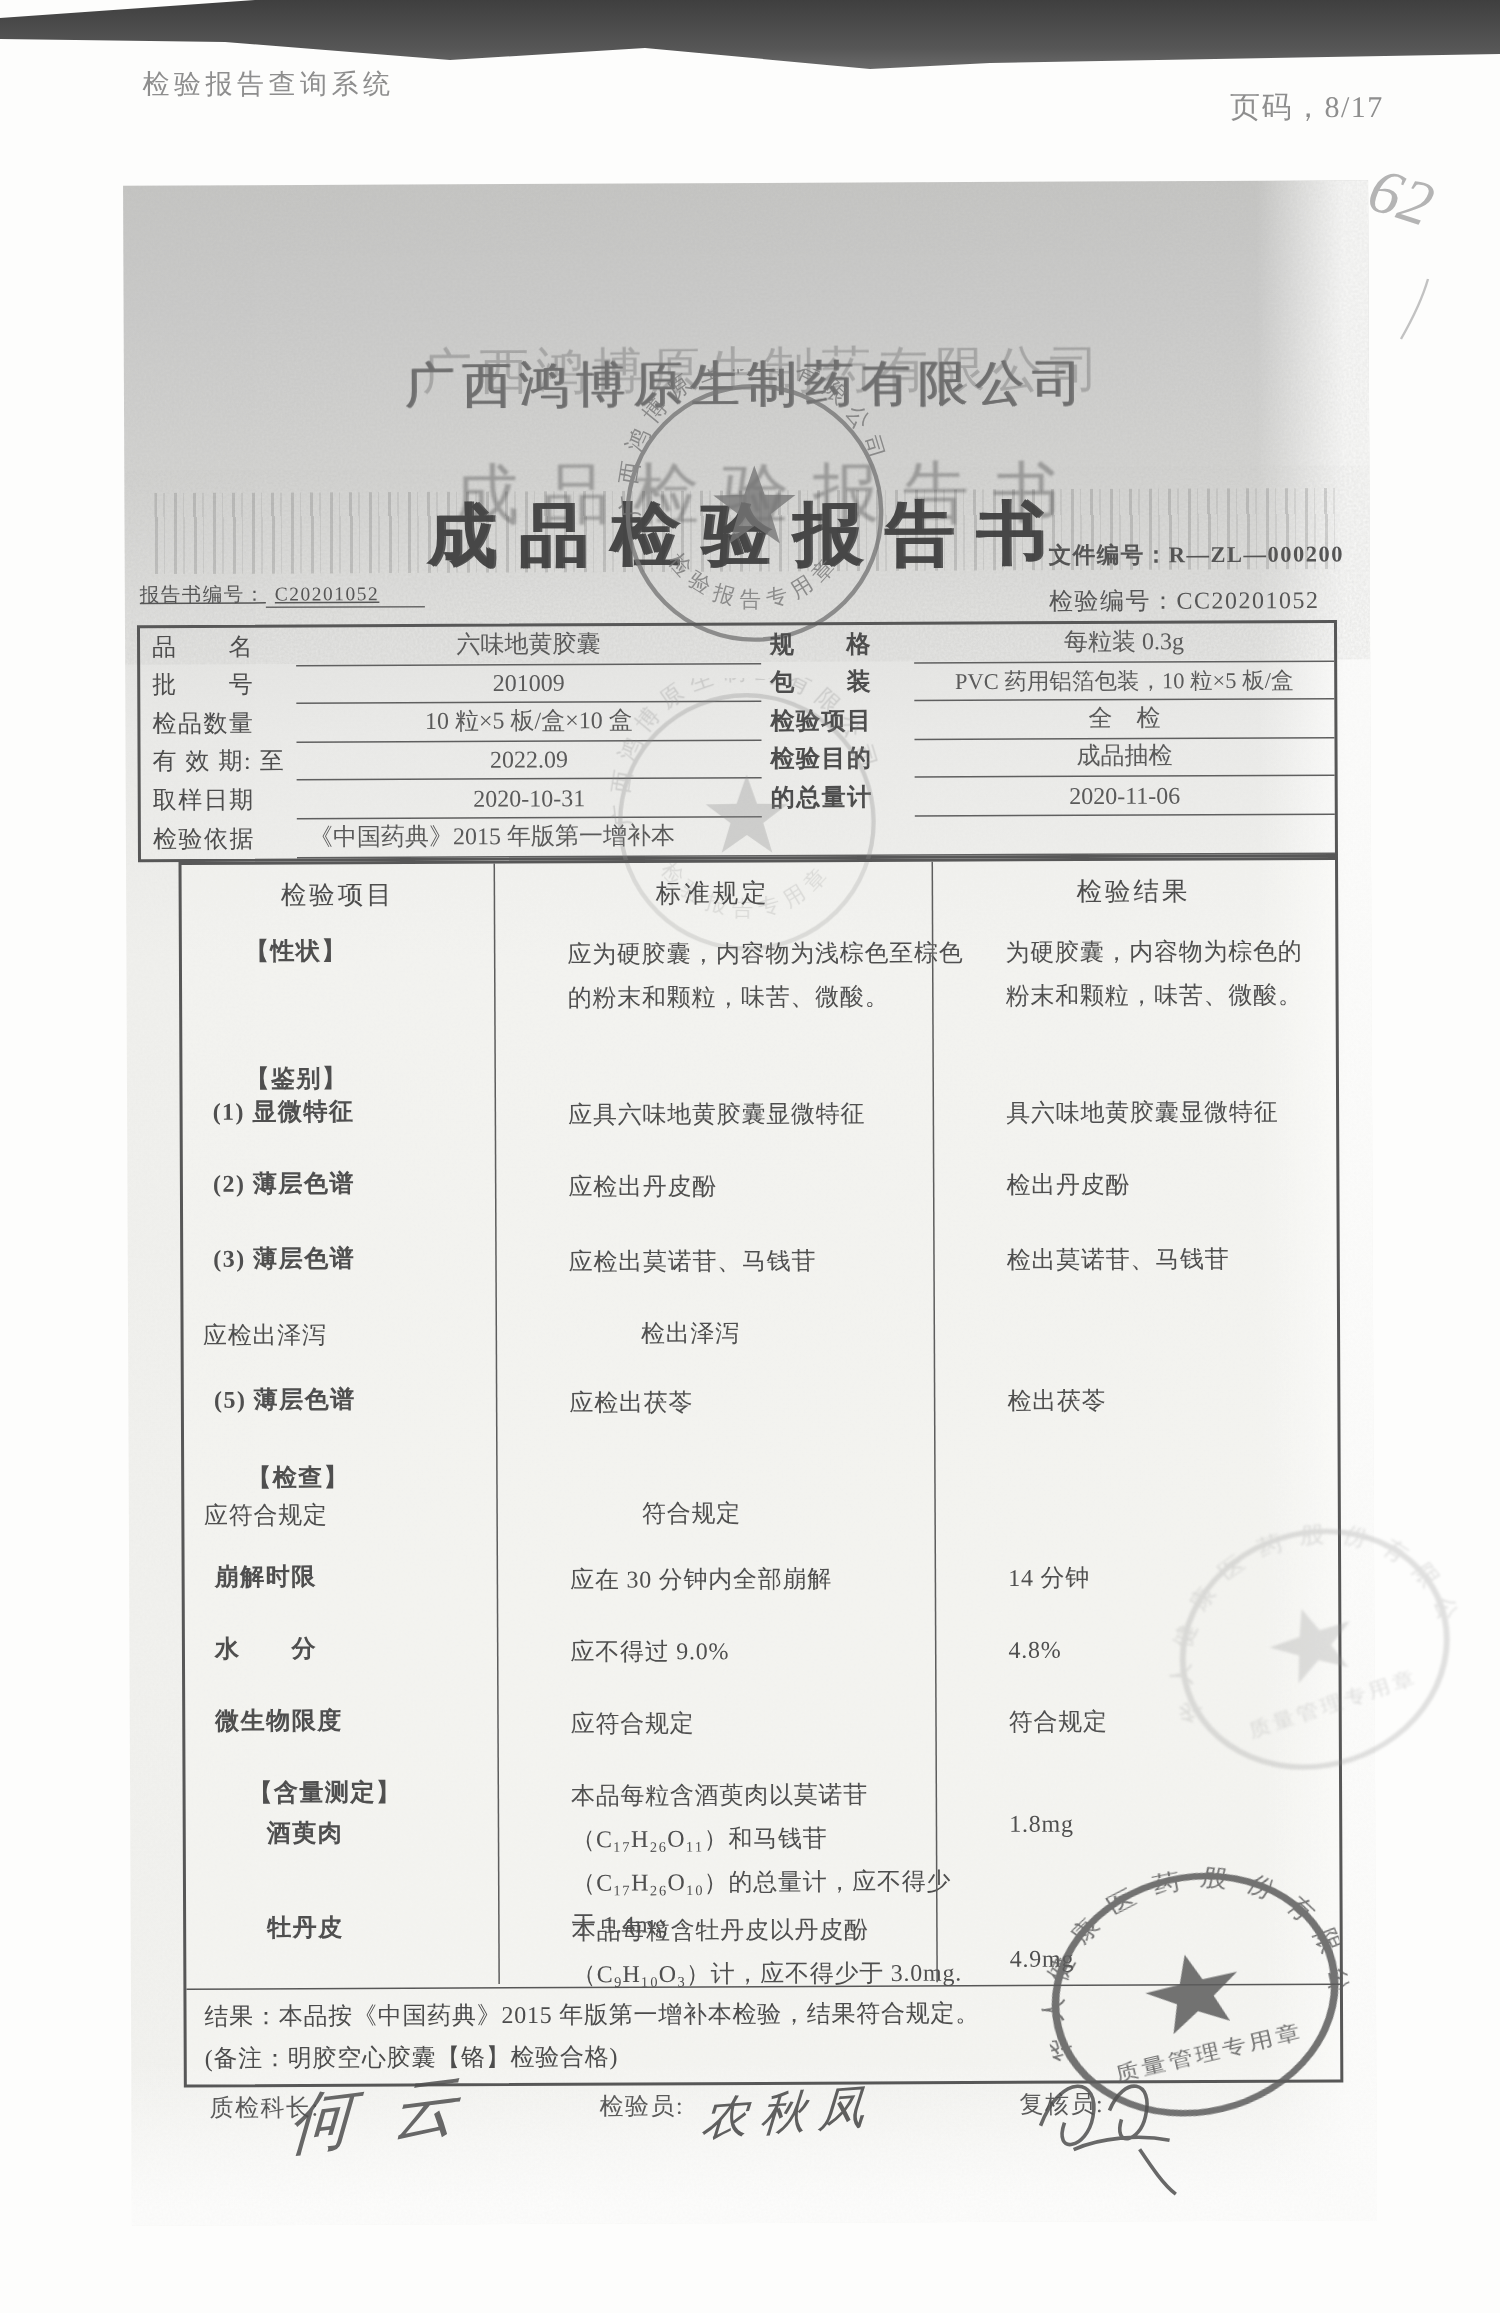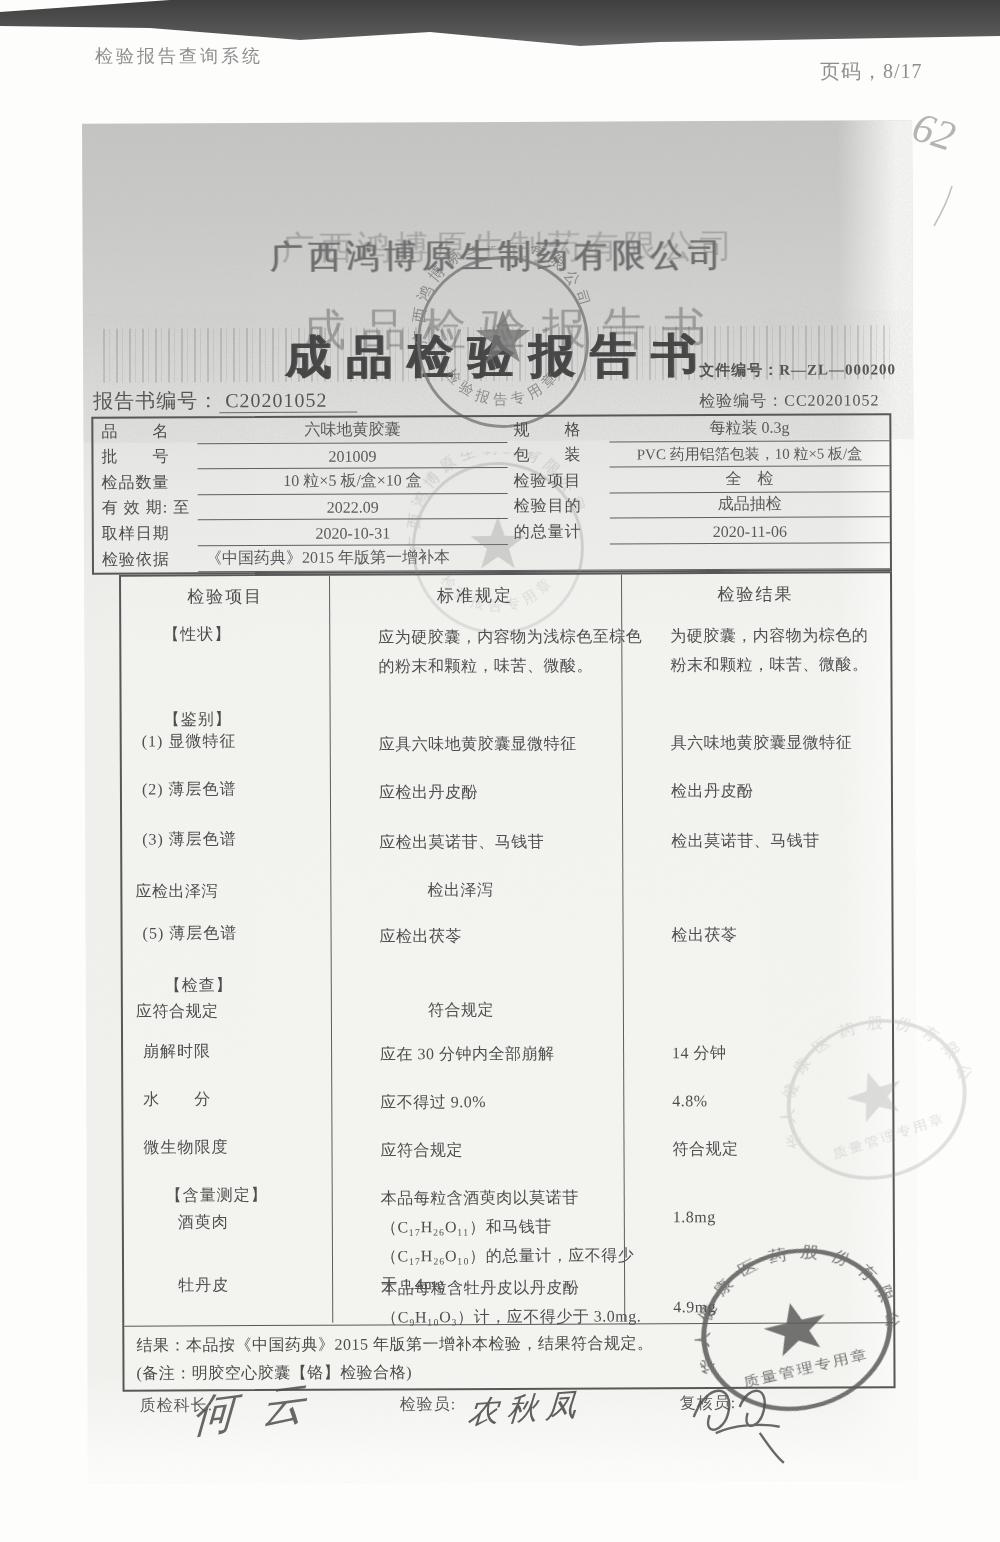--- a/index.html
+++ b/index.html
@@ -24,42 +24,42 @@
   .noise{position:absolute;left:0;top:0;pointer-events:none;}
 
   .company{position:absolute;left:0;top:112px;width:100%;text-align:center;font-size:33px;letter-spacing:5px;color:#6f6f6f;
     text-shadow:12px -9px 0 rgba(120,120,120,.45), 1px 0 0 #7a7a7a;filter:blur(.4px);}
   .title-ghost{position:absolute;left:14px;top:178px;width:100%;text-align:center;font-size:44px;letter-spacing:16px;color:#5a5a5a;opacity:.45;filter:blur(.6px);}
   .doc-title{position:absolute;left:0;top:204px;width:100%;text-align:center;font-size:46px;font-weight:600;letter-spacing:15px;color:#474747;text-shadow:1.5px 0 0 #555;}
   .streaks{position:absolute;left:20px;top:205px;width:790px;height:54px;opacity:.8;pointer-events:none;
     background:repeating-linear-gradient(90deg,rgba(60,60,60,.22) 0 2px,rgba(0,0,0,0) 2px 6px,rgba(70,70,70,.12) 6px 7px,rgba(0,0,0,0) 7px 13px);}
 
   .fileno{position:absolute;left:616px;top:240px;font-size:15px;font-weight:bold;color:#555;letter-spacing:1px;}
-  .repno{position:absolute;left:10px;top:264px;font-size:20px;color:#565656;letter-spacing:1px;}
+  .repno{position:absolute;left:10px;top:264px;font-size:13px;color:#565656;letter-spacing:1px;text-decoration:underline;}
   .repno b{font-weight:normal;border-bottom:1px solid #6a6a6a;padding:0 30px 1px 6px;}
   .chkno{position:absolute;left:616px;top:270px;font-size:16px;color:#565656;letter-spacing:1px;}
 
   
   .itable{position:absolute;left:8px;top:293px;width:800px;height:158px;border:2px solid #575757;box-sizing:border-box;}
   .irow{display:flex;height:25.6px;align-items:flex-end;font-size:16px;color:#4d4d4d;}
   .il1{width:96px;padding:0 0 2px 8px;letter-spacing:1px;white-space:nowrap;}
   .iv1{width:310px;text-align:center;border-bottom:1px solid #5f5f5f;padding-bottom:2px;color:#5a5a5a;}
-  .il2{width:96px;padding:0 0 2px 6px;letter-spacing:1px;white-space:nowrap;}
+  .il2{width:96px;padding:0 0 2px 6px;letter-spacing:1px;white-space:nowrap;font-weight:bold;}
   .iv2{flex:1;text-align:center;border-bottom:1px solid #5f5f5f;padding-bottom:2px;color:#5a5a5a;}
   .iv-wide{flex:1;text-align:left;border-bottom:1px solid #5f5f5f;padding:0 0 2px 8px;color:#5a5a5a;}
 
   
   .mtable{position:absolute;left:35px;top:451px;width:773px;height:817px;border:2px solid #575757;box-sizing:border-box;background:rgba(250,250,248,.25);}
   .vline{position:absolute;top:0;width:1px;height:747px;background:#5d5d5d;}
   .v1{left:208px;} .v2{left:500px;}
   .mhead{display:flex;height:42px;font-size:17px;color:#4d4d4d;letter-spacing:2px;}
   .mh{padding-top:9px;text-align:center;}
   .mh1{width:208px;} .mh2{width:292px;} .mh3{flex:1;}
   .trow{display:flex;font-size:16px;color:#4f4f4f;}
-  .c1{width:244px;box-sizing:border-box;padding:6px 0 0 20px;letter-spacing:1px;}
+  .c1{width:244px;box-sizing:border-box;padding:6px 0 0 20px;letter-spacing:1px;font-weight:bold;}
   .c1.cat{padding-left:42px;}
   .c1.sub{padding-left:54px;}
   .c2{width:292px;box-sizing:border-box;padding:6px 10px 0 13px;line-height:1.8;letter-spacing:.5px;}
   .c3{flex:1;box-sizing:border-box;padding:6px 6px 0 13px;line-height:1.8;letter-spacing:.5px;}
   .pt .c3{padding-top:26px;}
   .catline{padding-bottom:6px;}
   .resband{border-top:1.5px solid #575757;height:64px;padding:5px 0 0 12px;font-size:16px;color:#4c4c4c;line-height:1.75;letter-spacing:.5px;}
 
   
   .sigrow{position:absolute;top:1272px;left:0;width:100%;font-size:16px;color:#5a5a5a;}

